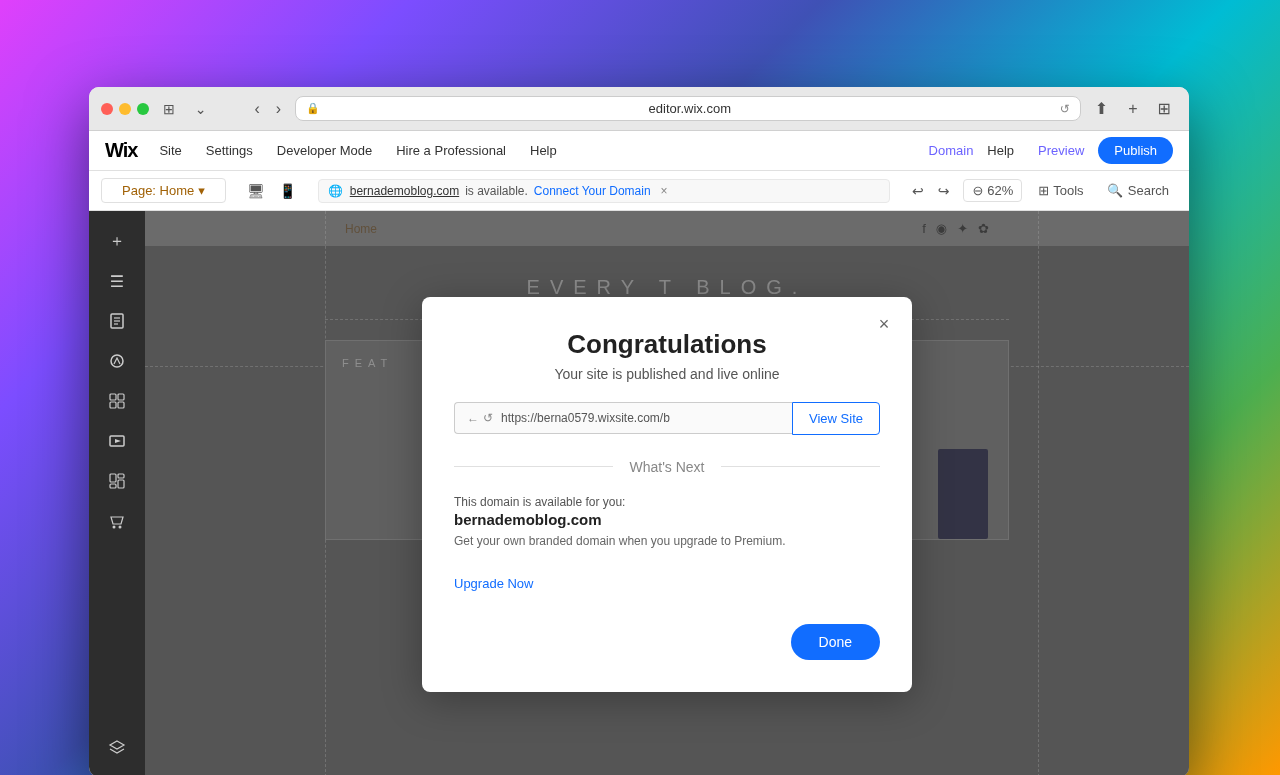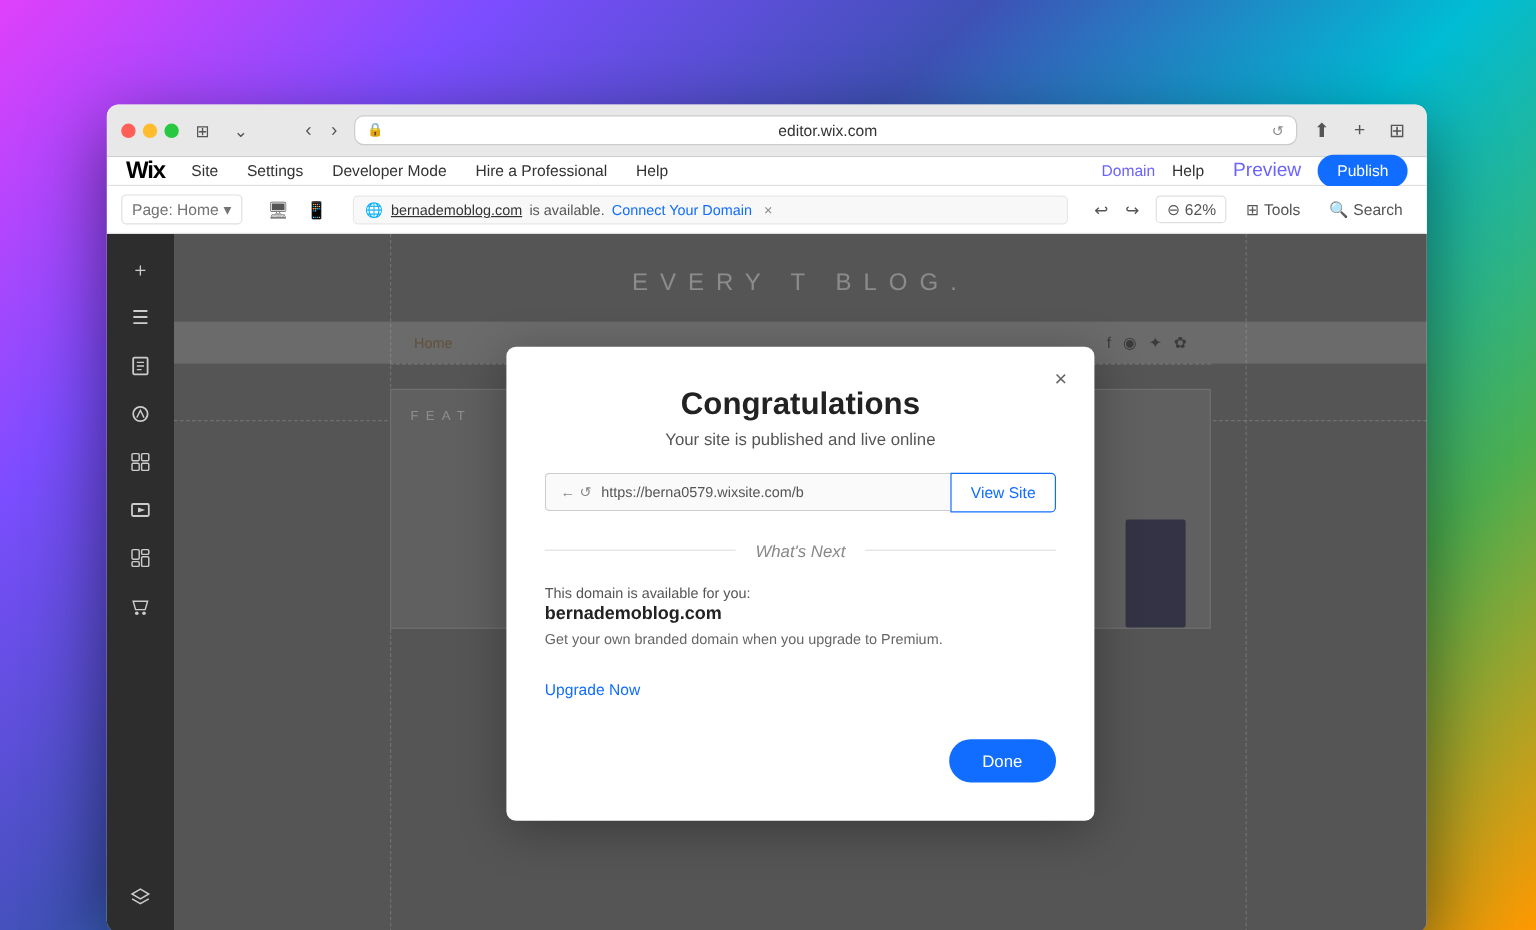--- a/index.html
+++ b/index.html
@@ -97,21 +97,21 @@
       background: none;
       border: none;
       cursor: pointer;
       color: #555;
       font-size: 16px;
       padding: 2px 6px;
     }
 
     
     .wix-menubar {
-      height: 24px;
+      height: 40px;
       background: #fff;
       display: flex;
       align-items: center;
       padding: 0 16px;
       border-bottom: 1px solid #e0e0e0;
       gap: 4px;
       flex-shrink: 0;
     }
     .wix-logo {
       font-weight: 900;
@@ -124,21 +124,21 @@
     .menu-item {
       font-size: 13px;
       color: #333;
       padding: 4px 10px;
       cursor: pointer;
       border-radius: 4px;
     }
     .menu-spacer { flex: 1; }
     .menu-upgrade { color: #6c63ff; font-size: 13px; cursor: pointer; }
     .menu-save { color: #333; font-size: 13px; cursor: pointer; padding: 4px 10px; }
-    .menu-preview { color: #6c63ff; font-size: 16px; cursor: pointer; padding: 4px 10px; }
+    .menu-preview { color: #6c63ff; font-size: 13px; cursor: pointer; padding: 4px 10px; }
     .menu-publish {
       background: #116DFF;
       color: white;
       border: none;
       border-radius: 20px;
       padding: 6px 16px;
       font-size: 13px;
       cursor: pointer;
       font-weight: 500;
     }
@@ -152,22 +152,22 @@
       padding: 0 12px;
       border-bottom: 1px solid #e0e0e0;
       gap: 8px;
       flex-shrink: 0;
     }
     .page-selector {
       display: flex;
       align-items: center;
       gap: 4px;
       font-size: 13px;
-      color: #737373;
-      padding: 4px 8px;
+      color: #a16207;
+      padding: 4px 20px;
       border-radius: 4px;
       cursor: pointer;
       border: 1px solid #e0e0e0;
     }
     .device-icons {
       display: flex;
       gap: 4px;
       margin-left: 8px;
     }
     .device-icon {
@@ -391,21 +391,20 @@
       font-size: 13px;
       cursor: pointer;
       white-space: nowrap;
     }
 
     .whats-next-divider {
       display: flex;
       align-items: center;
       gap: 16px;
       margin-bottom: 20px;
-      font-style: italic;
     }
     .divider-line {
       flex: 1;
       height: 1px;
       background: #e0e0e0;
     }
     .whats-next-label {
       font-size: 14px;
       color: #888;
     }
@@ -604,32 +603,32 @@
       </div>
     </div>
 
     <div class="canvas-area">
 
       <div style="background:#7a7a7a; height:100%; position:relative;">
         <div class="canvas-dashed-line"></div>
         <div class="canvas-dashed-line2"></div>
         <div class="canvas-dashed-h"></div>
 
-        <div style="padding: 30px 40px 20px; text-align:center; background:#7a7a7a;">
-          <div style="font-size:20px; font-weight:300; letter-spacing:10px; color:#c8c8c8;">EVERY T                                        BLOG.</div>
-        </div>
-
         <div style="background:#9a9a9a; padding:10px 200px; display:flex; gap:24px; align-items:center;">
           <span style="font-size:12px; color:#8B7355;">Home</span>
           <div style="margin-left:auto; display:flex; gap:10px; color:#555; font-size:13px;">
             <span>f</span>
             <span>◉</span>
             <span>✦</span>
             <span>✿</span>
           </div>
+        </div>
+
+        <div style="padding: 30px 40px 20px; text-align:center; background:#7a7a7a;">
+          <div style="font-size:20px; font-weight:300; letter-spacing:10px; color:#c8c8c8;">EVERY T                                        BLOG.</div>
         </div>
 
         <div style="border-top:1px dashed rgba(255,255,255,0.3); margin:0 180px;"></div>
 
         <div style="margin: 20px 180px; background:#8a8a8a; padding:16px; border:1px solid rgba(255,255,255,0.2); min-height:200px; position:relative;">
           <div style="font-size:11px; letter-spacing:6px; color:#ccc;">FEAT</div>
 
           <div style="position:absolute; bottom:0; right:20px; width:50px; height:90px; background:#3a3a5a; border-radius:2px; opacity:0.8;"></div>
         </div>
       </div>

